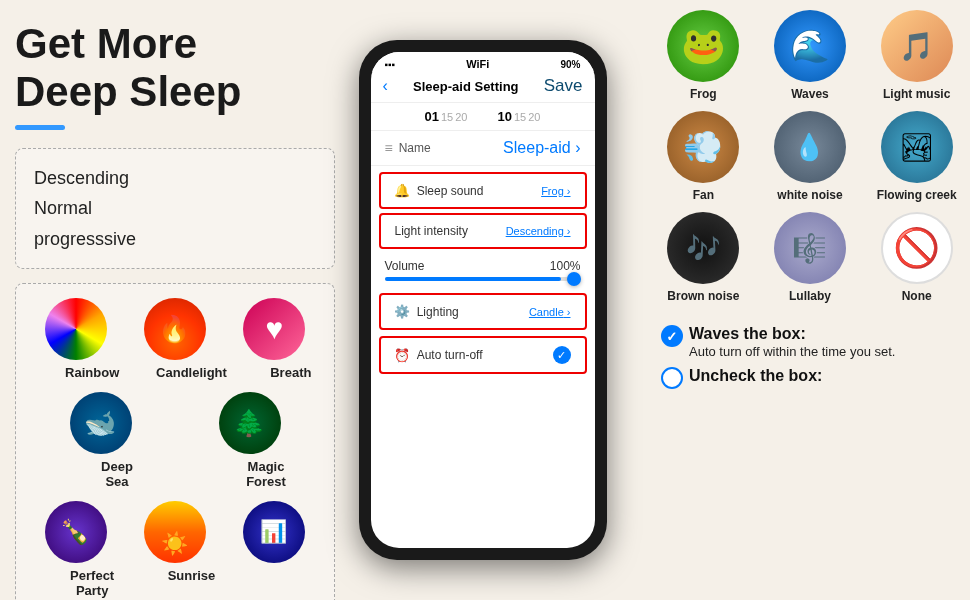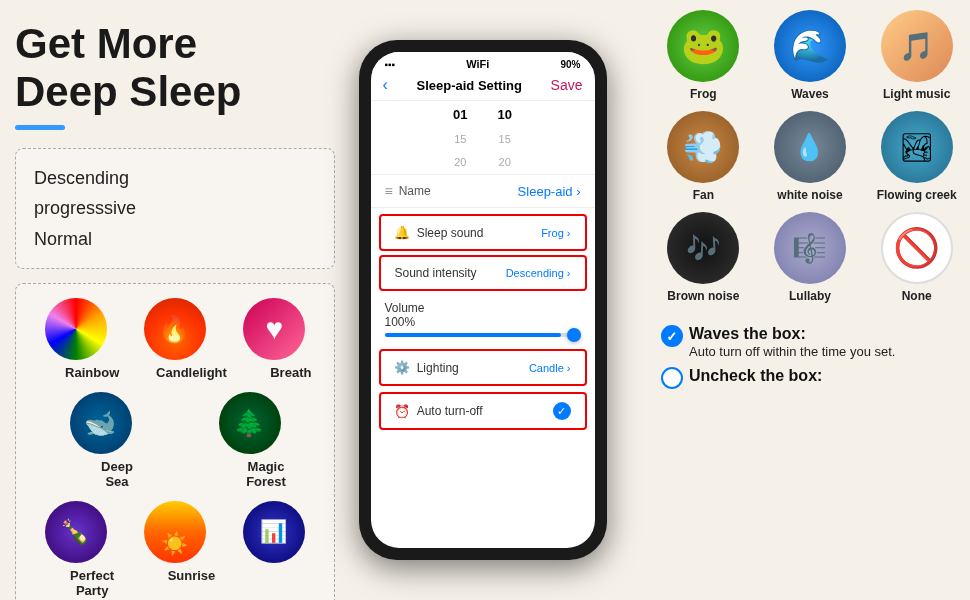--- a/index.html
+++ b/index.html
@@ -143,66 +143,66 @@
     }
     .phone-title-bar {
       display: flex;
       align-items: center;
       justify-content: space-between;
       padding: 4px 12px 6px;
       border-bottom: 1px solid #eee;
     }
     .phone-title-bar .back { font-size: 16px; color: #007aff; }
     .phone-title-bar .title { font-size: 13px; font-weight: 700; color: #000; }
-    .phone-title-bar .save { font-size: 14px; color: #be185d; text-align: center; }
+    .phone-title-bar .save { font-size: 17px; color: #0c4a6e; text-align: center; }
 
     .time-picker-area {
       display: flex;
       justify-content: center;
       gap: 30px;
       padding: 6px 0;
       border-bottom: 1px solid #eee;
       font-size: 11px;
       color: #aaa;
     }
-    .time-col { display: flex; flex-direction: column; align-items: center; gap: 11px; }
+    .time-col { display: flex; flex-direction: row; align-items: center; gap: 2px; }
     .time-col .selected { color: #000; font-size: 13px; font-weight: 700; }
 
     .name-row {
       display: flex;
       justify-content: space-between;
       align-items: center;
       padding: 8px 14px;
       border-bottom: 1px solid #eee;
       font-size: 12px;
       color: #555;
     }
     .name-row .menu-icon { font-size: 14px; color: #999; margin-right: 6px; }
-    .name-row .right { color: #007aff; font-size: 13px; margin-left: 44px; }
+    .name-row .right { color: #007aff; font-size: 16px; margin-left: 44px; }
 
     .setting-row {
       display: flex;
       justify-content: space-between;
       align-items: center;
       padding: 9px 14px;
       border: 2.5px solid #e00;
       border-radius: 4px;
       margin: 4px 8px;
       font-size: 12px;
     }
     .setting-row .left-content { display: flex; align-items: center; gap: 6px; color: #333; }
-    .setting-row .right-content { color: #007aff; font-size: 11px; }
+    .setting-row .right-content { color: #007aff; font-size: 11px; text-decoration: underline; }
     .setting-icon { font-size: 13px; }
 
     .volume-row {
       padding: 6px 14px 8px;
       font-size: 12px;
       color: #333;
     }
-    .volume-label { display: flex; justify-content: space-between; margin-bottom: 4px; flex-direction: column; }
+    .volume-label { display: flex; justify-content: space-between; margin-bottom: 4px; }
     .slider-track {
       width: 100%;
       height: 4px;
       background: #ddd;
       border-radius: 2px;
       position: relative;
     }
     .slider-fill {
       height: 4px;
       background: #007aff;
@@ -329,22 +329,22 @@
 
 <div class="left-section">
   <div class="headline">
     <div>Get More</div>
     <div>Deep Sleep</div>
   </div>
   <div class="blue-bar"></div>
 
   <div class="modes-box">
     <div class="mode-item">Descending</div>
+    <div class="mode-item">Normal</div>
     <div class="mode-item">progresssive</div>
-    <div class="mode-item">Normal</div>
   </div>
 
   <div class="icons-grid-box">
 
     <div class="icons-row">
       <div class="icon-item">
         <div class="icon-circle ic-rainbow"></div>
         <span class="icon-label">Rainbow</span>
       </div>
       <div class="icon-item">
@@ -428,21 +428,21 @@
           <span class="setting-icon">🔔</span>
           <span>Sleep sound</span>
         </div>
         <div class="right-content">
           <span>Frog</span> ›
         </div>
       </div>
 
       <div class="setting-row">
         <div class="left-content">
-          <span>Sound intensity</span>
+          <span>Light intensity</span>
         </div>
         <div class="right-content">
           <span>Descending</span> ›
         </div>
       </div>
 
       <div class="volume-row">
         <div class="volume-label">
           <span>Volume</span>
           <span>100%</span>

